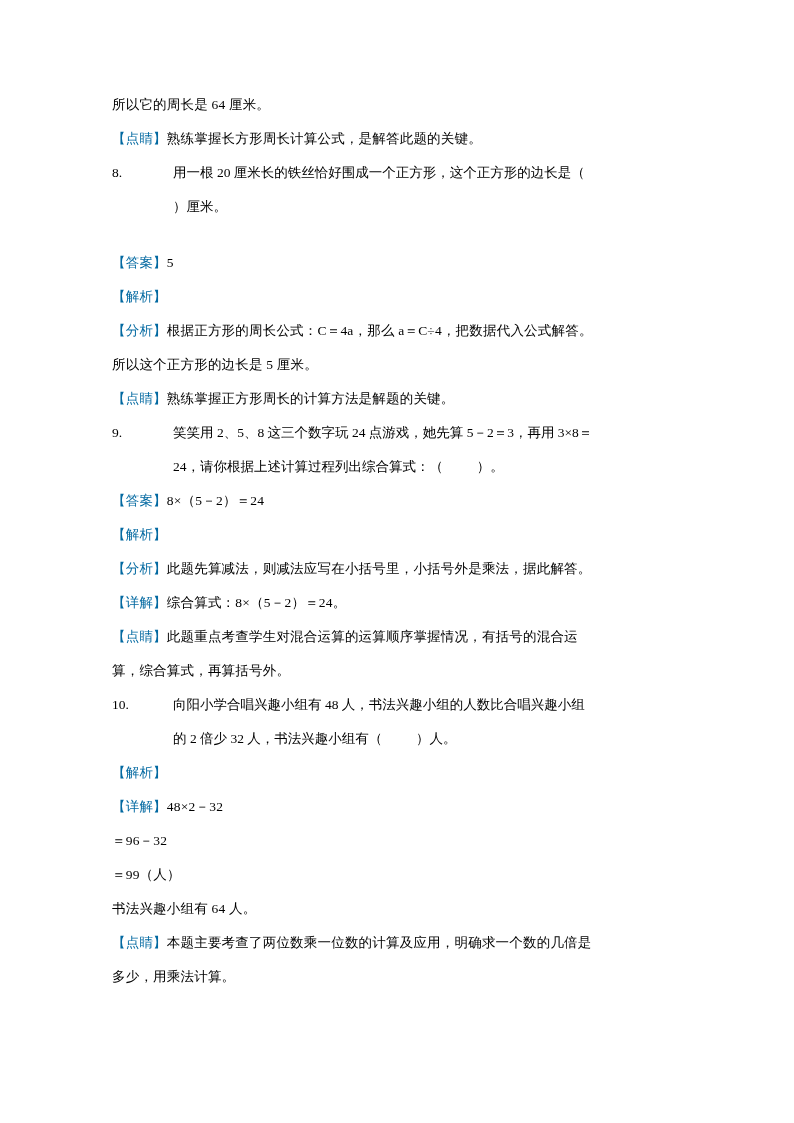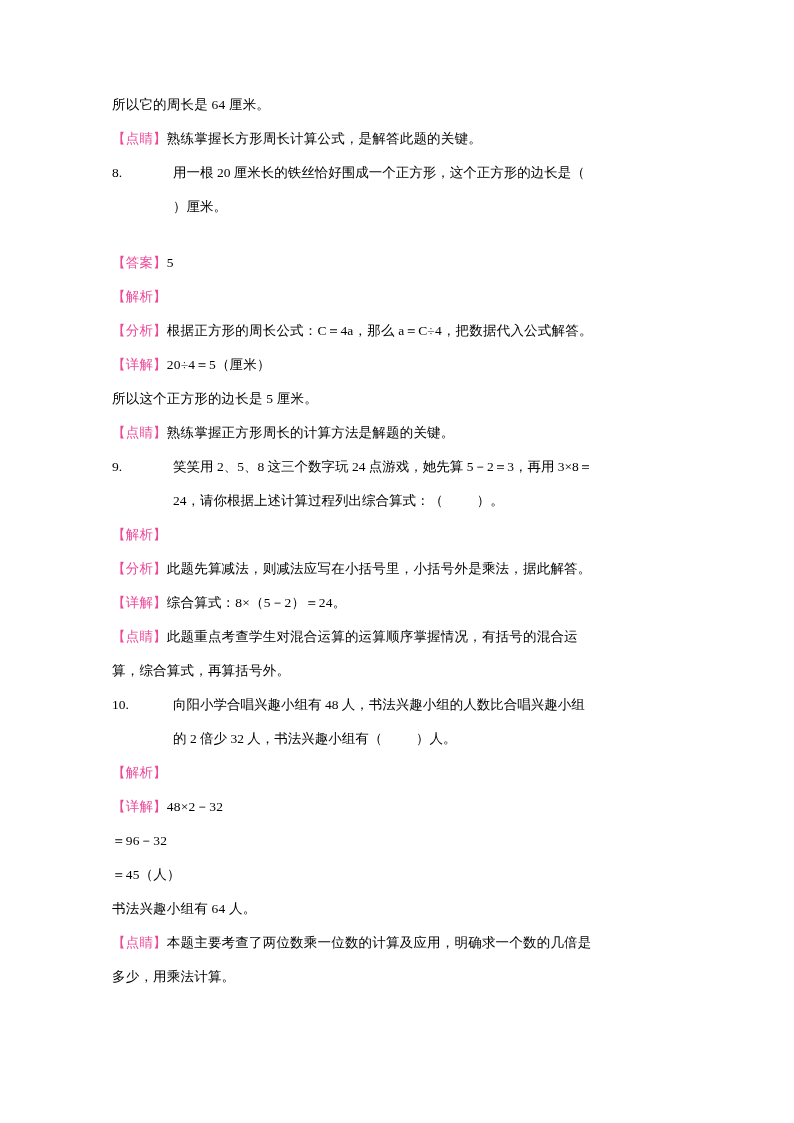--- a/index.html
+++ b/index.html
@@ -20,21 +20,21 @@
     box-sizing: border-box;
     padding: 88px 112px 60px 112px;
   }
   .line {
     font-size: 13.5px;
     line-height: 34px;
     white-space: pre-wrap;
     letter-spacing: 0.2px;
   }
   .label {
-    color: #ec4899;
+    color: #0369a1;
     font-weight: normal;
   }
   .q-line {
     display: flex;
     align-items: flex-start;
     font-size: 13.5px;
     line-height: 34px;
   }
   .q-num {
     flex: 0 0 auto;
@@ -57,35 +57,35 @@
       <div class="line"><span>所以它的周长是 64 厘米。</span></div>
       <div class="line"><span class="label">【点睛】</span><span>熟练掌握长方形周长计算公式，是解答此题的关键。</span></div>
       <div class="q-line">
         <span class="q-num">8.</span>
         <span class="q-body">用一根 20 厘米长的铁丝恰好围成一个正方形，这个正方形的边长是（          ）厘米。</span>
       </div>
       <div class="gap-small"></div>
       <div class="line"><span class="label">【答案】</span><span>5</span></div>
       <div class="line"><span class="label">【解析】</span><span></span></div>
       <div class="line"><span class="label">【分析】</span><span>根据正方形的周长公式：C＝4a，那么 a＝C÷4，把数据代入公式解答。</span></div>
-      <div class="line"><span class="label">【详解】</span><span>20÷4＝5（厘米）</span></div>
       <div class="line"><span>所以这个正方形的边长是 5 厘米。</span></div>
       <div class="line"><span class="label">【点睛】</span><span>熟练掌握正方形周长的计算方法是解题的关键。</span></div>
       <div class="q-line">
         <span class="q-num">9.</span>
         <span class="q-body">笑笑用 2、5、8 这三个数字玩 24 点游戏，她先算 5－2＝3，再用 3×8＝24，请你根据上述计算过程列出综合算式：（          ）。</span>
       </div>
+      <div class="line"><span class="label">【答案】</span><span>8×（5－2）＝24</span></div>
       <div class="line"><span class="label">【解析】</span><span></span></div>
       <div class="line"><span class="label">【分析】</span><span>此题先算减法，则减法应写在小括号里，小括号外是乘法，据此解答。</span></div>
       <div class="line"><span class="label">【详解】</span><span>综合算式：8×（5－2）＝24。</span></div>
       <div class="line"><span class="label">【点睛】</span><span>此题重点考查学生对混合运算的运算顺序掌握情况，有括号的混合运算，综合算式，再算括号外。</span></div>
       <div class="q-line">
         <span class="q-num">10.</span>
         <span class="q-body">向阳小学合唱兴趣小组有 48 人，书法兴趣小组的人数比合唱兴趣小组的 2 倍少 32 人，书法兴趣小组有（          ）人。</span>
       </div>
       <div class="line"><span class="label">【解析】</span><span></span></div>
       <div class="line"><span class="label">【详解】</span><span>48×2－32</span></div>
       <div class="line"><span>＝96－32</span></div>
-      <div class="line"><span>＝45（人）</span></div>
+      <div class="line"><span>＝99（人）</span></div>
       <div class="line"><span>书法兴趣小组有 64 人。</span></div>
       <div class="line"><span class="label">【点睛】</span><span>本题主要考查了两位数乘一位数的计算及应用，明确求一个数的几倍是多少，用乘法计算。</span></div>
     </div>
 </div>
 
 </body></html>

